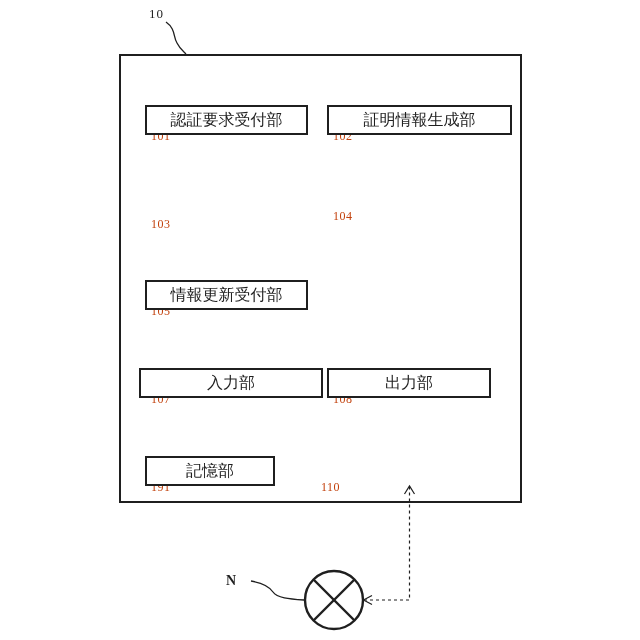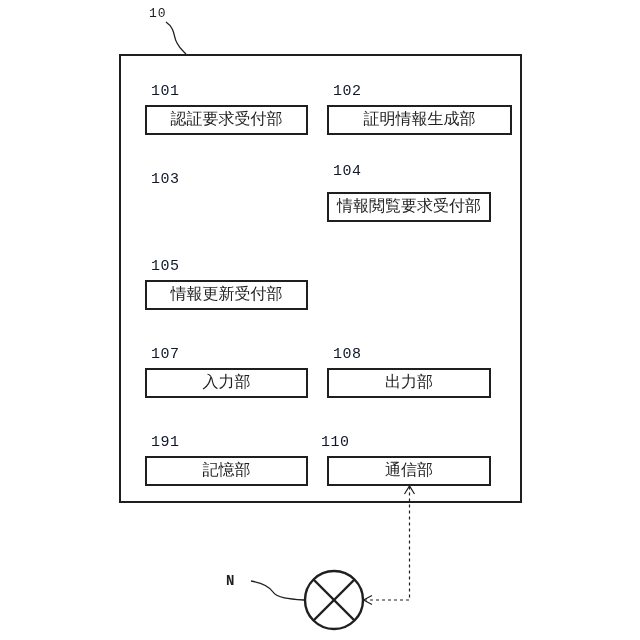--- a/index.html
+++ b/index.html
@@ -1,27 +1,27 @@
 <!DOCTYPE html>
 <html><head>
 <meta charset="utf-8">
 <style>
   html,body{margin:0;padding:0;background:#ffffff;}
   .stage{
     position:relative;width:640px;height:640px;background:#ffffff;overflow:hidden;
-    font-family:Liberation Mono, monospace;color:#1f1f1f;
+    font-family:Liberation Serif, serif;color:#1f1f1f;
   }
   .svg-layer{position:absolute;left:0;top:0;width:640px;height:640px;pointer-events:none;}
   .outer-box{
     position:absolute;left:119px;top:54px;width:403px;height:449px;
     border:2px solid #1f1f1f;box-sizing:border-box;background:transparent;
   }
   .ref-label{
-    position:absolute;font-size:15px;line-height:14px;color:#0f172a;
-    letter-spacing:0.5px;white-space:nowrap;
+    position:absolute;font-size:12px;line-height:14px;color:#c2410c;
+    letter-spacing:0.5px;white-space:nowrap;margin-top:44px;
   }
   .unit-box{
     position:absolute;height:30px;border:2px solid #1f1f1f;box-sizing:border-box;
     background:#ffffff;display:flex;align-items:center;justify-content:center;
   }
   .unit-box span{font-size:16px;line-height:16px;white-space:nowrap;color:#1f1f1f;}
   .sys-ref{position:absolute;left:149px;top:7px;font-size:13px;line-height:14px;letter-spacing:1px;}
   .net-ref{position:absolute;left:226px;top:574px;font-size:14px;line-height:14px;font-weight:bold;}
   
 </style>
@@ -38,46 +38,40 @@
   <div class="unit-box" style="left:145px;top:105px;width:163px">
     <span>認証要求受付部</span>
   </div>
   <div class="ref-label" style="left:333px;top:85px">102</div>
   <div class="unit-box" style="left:327px;top:105px;width:185px">
     <span>証明情報生成部</span>
   </div>
 
   <div class="ref-label" style="left:151px;top:173px">103</div>
   <div class="ref-label" style="left:333px;top:165px">104</div>
-  <div class="unit-box" style="left:327px;top:192px;width:164px">
-    <span>情報閲覧要求受付部</span>
-  </div>
 
   <div class="ref-label" style="left:151px;top:260px">105</div>
   <div class="unit-box" style="left:145px;top:280px;width:163px">
     <span>情報更新受付部</span>
   </div>
 
   <div class="ref-label" style="left:151px;top:348px">107</div>
-  <div class="unit-box" style="left:145px;top:368px;width:163px">
+  <div class="unit-box" style="left:139px;top:368px;width:184px">
     <span>入力部</span>
   </div>
   <div class="ref-label" style="left:333px;top:348px">108</div>
   <div class="unit-box" style="left:327px;top:368px;width:164px">
     <span>出力部</span>
   </div>
 
   <div class="ref-label" style="left:151px;top:436px">191</div>
-  <div class="unit-box" style="left:145px;top:456px;width:163px">
+  <div class="unit-box" style="left:145px;top:456px;width:130px">
     <span>記憶部</span>
   </div>
   <div class="ref-label" style="left:321px;top:436px">110</div>
-  <div class="unit-box" style="left:327px;top:456px;width:164px">
-    <span>通信部</span>
-  </div>
 
   <div class="net-ref">N</div>
 
   <svg class="svg-layer" viewBox="0 0 640 640">
 
     <path d="M166,22 C176,29 173,37 177,43 C180,49 183,51 186,54" fill="none" stroke="#1f1f1f" stroke-width="1.3"></path>
 
     <path d="M251,581 C263,583 269,586 273,592 C277,598 289,599 304,600" fill="none" stroke="#1f1f1f" stroke-width="1.3"></path>
 
     <path d="M364,600 L409.5,600 L409.5,486" fill="none" stroke="#1f1f1f" stroke-width="1.2" stroke-dasharray="3 3"></path>

